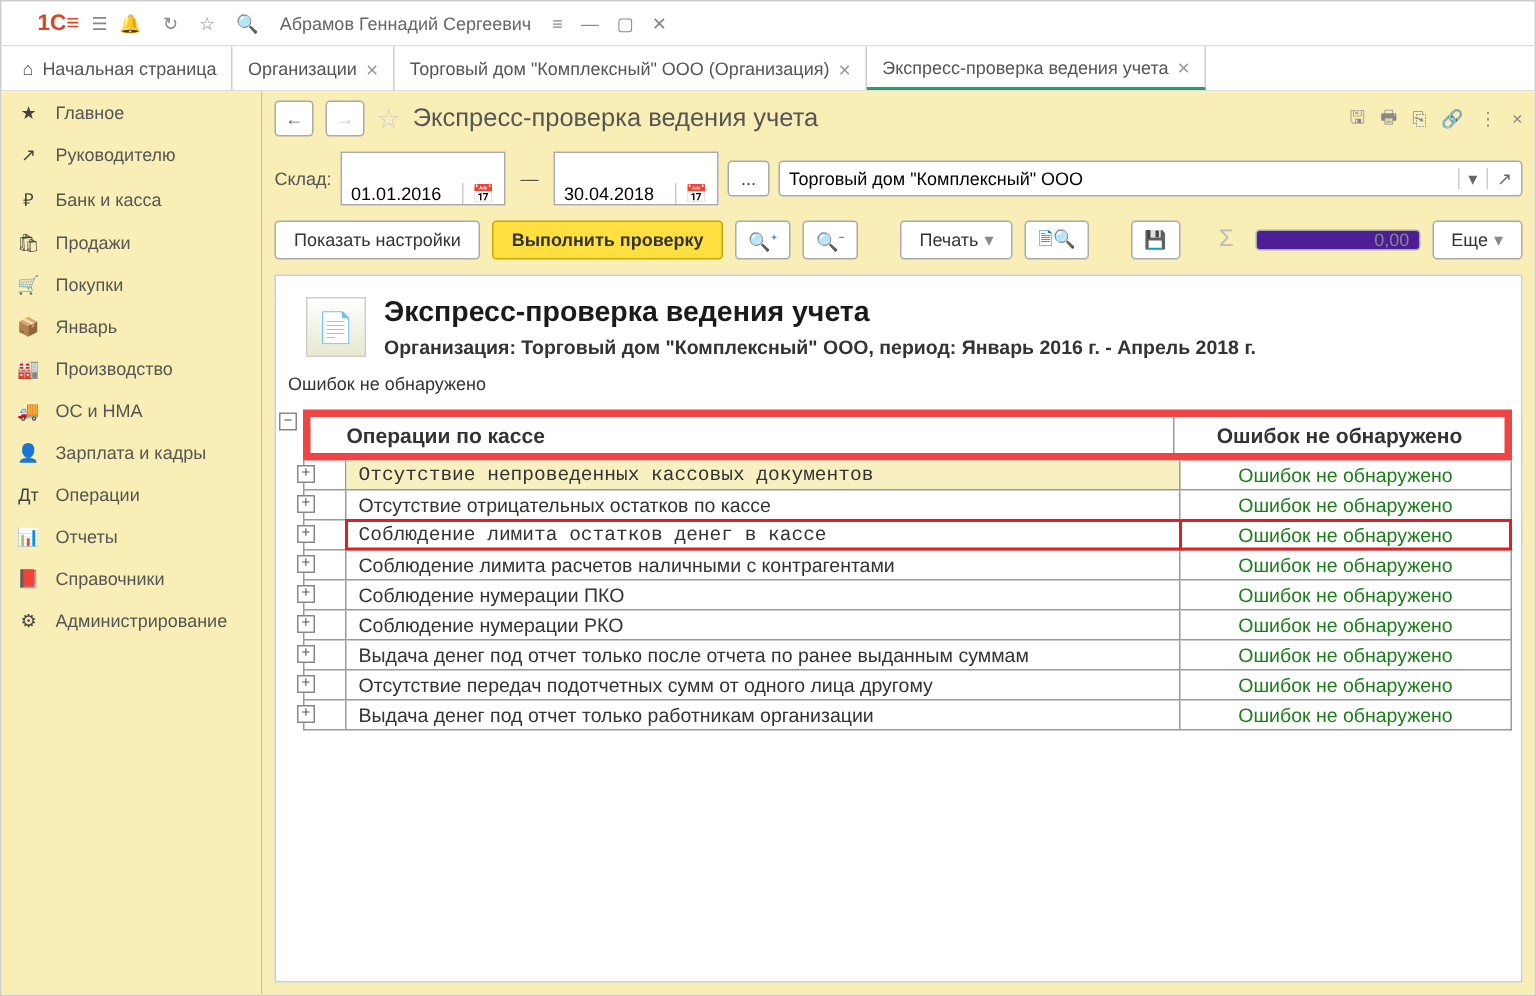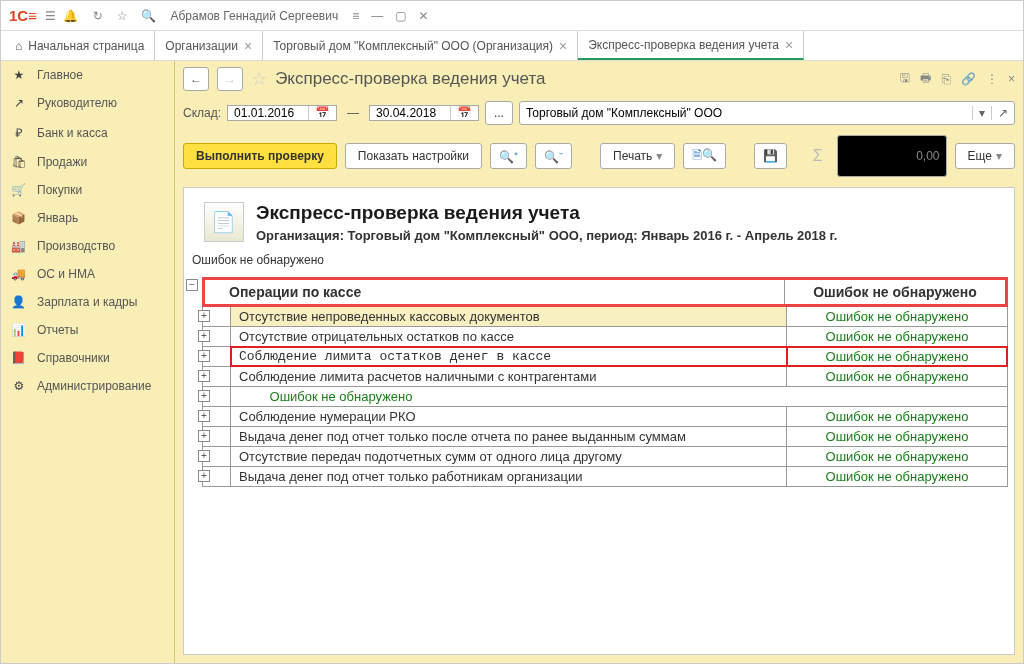--- a/index.html
+++ b/index.html
@@ -1,19 +1,19 @@
 <!DOCTYPE html>
 <html><head>
 <meta charset="utf-8">
 <style>
   * { box-sizing: border-box; margin: 0; padding: 0; font-family: Arial, sans-serif; }
   body { background: #fff; width: 1024px; height: 664px; overflow: hidden; font-size: 12px; color: #333; border: 1px solid #ccc; }
   
   
-  .title-bar { height: 30px; background: #fff; border-bottom: 1px solid #ddd; display: flex; align-items: center; padding: 0 8px; }
+  .title-bar { height: 30px; background: #fff; border-bottom: 1px solid #ddd; display: flex; align-items: center; padding: 0 24px; }
   .logo { color: #d42; font-weight: bold; font-size: 15px; margin-right: 8px; }
   .hamburger { margin-right: 8px; color: #888; cursor: pointer; }
   .app-title { color: #888; flex: 1; }
   .title-icons { display: flex; gap: 14px; align-items: center; color: #888; }
   .title-icons span { cursor: pointer; }
   .user-name { color: #666; }
   .win-btns { margin-left: 12px; display: flex; gap: 12px; color: #888; }
   
   
   .tab-bar { height: 30px; background: #fff; display: flex; align-items: stretch; border-bottom: 1px solid #ddd; }
@@ -35,53 +35,53 @@
   .nav-btn { width: 26px; height: 24px; background: #fff; border: 1px solid #aaa; border-radius: 3px; display: flex; align-items: center; justify-content: center; color: #666; cursor: pointer; }
   .nav-btn.disabled { color: #ccc; cursor: default; }
   .star-btn { color: #ccc; font-size: 18px; cursor: pointer; }
   .page-title { font-size: 17px; color: #555; }
   .header-right { margin-left: auto; display: flex; gap: 10px; color: #888; align-items: center; }
   .header-right span { cursor: pointer; }
   
   
   .period-bar { display: flex; align-items: center; padding: 4px 8px; gap: 6px; }
   .period-label { color: #555; }
-  .date-input { display: flex; align-items: flex-end; background: #fff; border: 1px solid #aaa; border-radius: 0; height: 16px; }
+  .date-input { display: flex; align-items: flex-end; background: #fff; border: 1px solid #aaa; border-radius: 0; height: 36px; }
   .date-input input { border: none; padding: 0 6px; width: 80px; outline: none; font-size: 12px; }
   .date-input .cal { padding: 0 6px; border-left: 1px solid #ccc; cursor: pointer; color: #666; }
   .dash { color: #555; padding: 0 4px; }
   .dots-btn { width: 28px; height: 24px; background: #fff; border: 1px solid #aaa; border-radius: 3px; display: flex; align-items: center; justify-content: center; cursor: pointer; }
   .org-select { flex: 1; display: flex; background: #fff; border: 1px solid #aaa; border-radius: 3px; height: 24px; align-items: center; }
   .org-select input { flex: 1; border: none; padding: 0 6px; outline: none; font-size: 12px; }
   .org-select .dd { padding: 0 6px; border-left: 1px solid #ccc; cursor: pointer; color: #666; }
   
   
   .action-bar { display: flex; align-items: center; padding: 6px 8px; gap: 8px; }
   .btn { height: 26px; padding: 0 12px; background: #fff; border: 1px solid #aaa; border-radius: 3px; display: flex; align-items: center; cursor: pointer; font-size: 12px; color: #333; gap: 4px; }
   .btn.yellow { background: #ffe040; border-color: #c7a800; font-weight: bold; }
   .btn.icon-only { padding: 0 8px; color: #1a6fbf; }
   .spacer { flex: 1; }
   .sigma { color: #bbb; font-size: 16px; padding: 0 6px; }
-  .sum-field { width: 110px; height: 42px; background: #000000; border: 1px solid #aaa; border-radius: 3px; text-align: right; padding: 0 6px; display: flex; align-items: center; justify-content: flex-end; color: #888; }
+  .sum-field { width: 110px; height: 14px; background: #4c1d95; border: 1px solid #aaa; border-radius: 3px; text-align: right; padding: 0 6px; display: flex; align-items: center; justify-content: flex-end; color: #888; }
   
   
   .report { flex: 1; background: #fff; margin: 4px 8px 8px 8px; border: 1px solid #ccc; overflow: auto; padding: 10px 6px; position: relative; }
   .report-header { display: flex; align-items: flex-start; gap: 12px; padding: 4px 14px 10px 14px; }
   .report-icon { width: 40px; height: 40px; border: 1px solid #ccc; background: linear-gradient(#fff,#e8e8d0); display:flex; align-items:center; justify-content:center; font-size: 20px; }
   .report-title { font-size: 19px; font-weight: bold; color: #1a1a1a; }
   .report-sub { font-weight: bold; font-size: 13px; margin-top: 4px; }
   .report-info { padding: 4px 2px 10px 2px; }
-  .group-row { display: flex; border: 3px solid #ef4444; }
+  .group-row { display: flex; border: 5px solid #ef4444; }
   .group-row .desc { flex: 1; font-weight: bold; padding: 4px 8px 4px 24px; font-size: 14px; border-right: 1px solid #999; }
   .group-row .status { width: 220px; font-weight: bold; padding: 4px 8px; text-align: center; font-size: 14px; }
   .item-row { display: flex; border: 1px solid #999; border-top: none; }
   .item-row .indent { width: 28px; border-right: 1px solid #999; }
   .item-row .desc { flex: 1; padding: 2px 8px; font-size: 13px; border-right: 1px solid #999; }
   .item-row .status { width: 220px; padding: 2px 8px; text-align: center; font-size: 13px; color: #1a7d1a; }
-  .item-row.highlighted .desc { background: #f8f0c0; }
+  .item-row.highlighted .desc { background: #f8f0c0; font-family: Liberation Mono, monospace; }
   .item-row.redbox .desc { outline: 2px solid #e02020; outline-offset: -1px; font-family: Liberation Mono, monospace; }
   .item-row.redbox .status { outline: 2px solid #e02020; outline-offset: -1px; }
   .row-wrap { position: relative; padding-left: 12px; }
   .row-wrap .plus { position: absolute; left: -4px; top: 2px; width: 12px; height: 12px; border: 1px solid #888; font-size: 10px; line-height: 10px; text-align: center; color: #555; cursor: pointer; background: #fff; }
 </style>
 </head>
 <body>
 
 <div class="title-bar">
   <span class="logo">1C≡</span>
@@ -151,20 +151,24 @@
         <span class="sidebar-icon">🏭</span>
         <span>Производство</span>
       </div>
       <div class="sidebar-item">
         <span class="sidebar-icon">🚚</span>
         <span>ОС и НМА</span>
       </div>
       <div class="sidebar-item">
         <span class="sidebar-icon">👤</span>
         <span>Зарплата и кадры</span>
+      </div>
+      <div class="sidebar-item">
+        <span class="sidebar-icon">Дт</span>
+        <span>Операции</span>
       </div>
       <div class="sidebar-item">
         <span class="sidebar-icon">📊</span>
         <span>Отчеты</span>
       </div>
       <div class="sidebar-item">
         <span class="sidebar-icon">📕</span>
         <span>Справочники</span>
       </div>
       <div class="sidebar-item">
@@ -203,22 +207,22 @@
       </div>
       <div class="dots-btn">...</div>
       <div class="org-select">
         <input value="Торговый дом &quot;Комплексный&quot; ООО" style="">
         <span class="dd">▾</span>
         <span class="dd">↗</span>
       </div>
     </div>
 
     <div class="action-bar">
+      <div class="btn">Показать настройки</div>
       <div class="btn yellow">Выполнить проверку</div>
-      <div class="btn">Показать настройки</div>
       <div class="btn icon-only">🔍⁺</div>
       <div class="btn icon-only">🔍⁻</div>
       <div style="width:12px"></div>
       <div class="btn">
           <span>Печать</span> 
           <span style="color:#888">▾</span>
         </div>
       <div class="btn icon-only">🗎🔍</div>
       <div style="width:12px"></div>
       <div class="btn icon-only" style="color:#1a6fbf">💾</div>
@@ -277,20 +281,21 @@
               <div class="item-row">
     <div class="indent"></div>
     <div class="desc">Соблюдение лимита расчетов наличными с контрагентами</div>
     <div class="status">Ошибок не обнаружено</div>
               </div>
             </div>
             <div class="row-wrap" style="padding-left: 0px;">
               <div class="plus" style="left: -4px; top: 3px;">+</div>
               <div class="item-row">
     <div class="indent"></div>
+    <div class="desc">Соблюдение нумерации ПКО</div>
     <div class="status">Ошибок не обнаружено</div>
               </div>
             </div>
             <div class="row-wrap" style="padding-left: 0px;">
               <div class="plus" style="left: -4px; top: 3px;">+</div>
               <div class="item-row">
     <div class="indent"></div>
     <div class="desc">Соблюдение нумерации РКО</div>
     <div class="status">Ошибок не обнаружено</div>
               </div>

